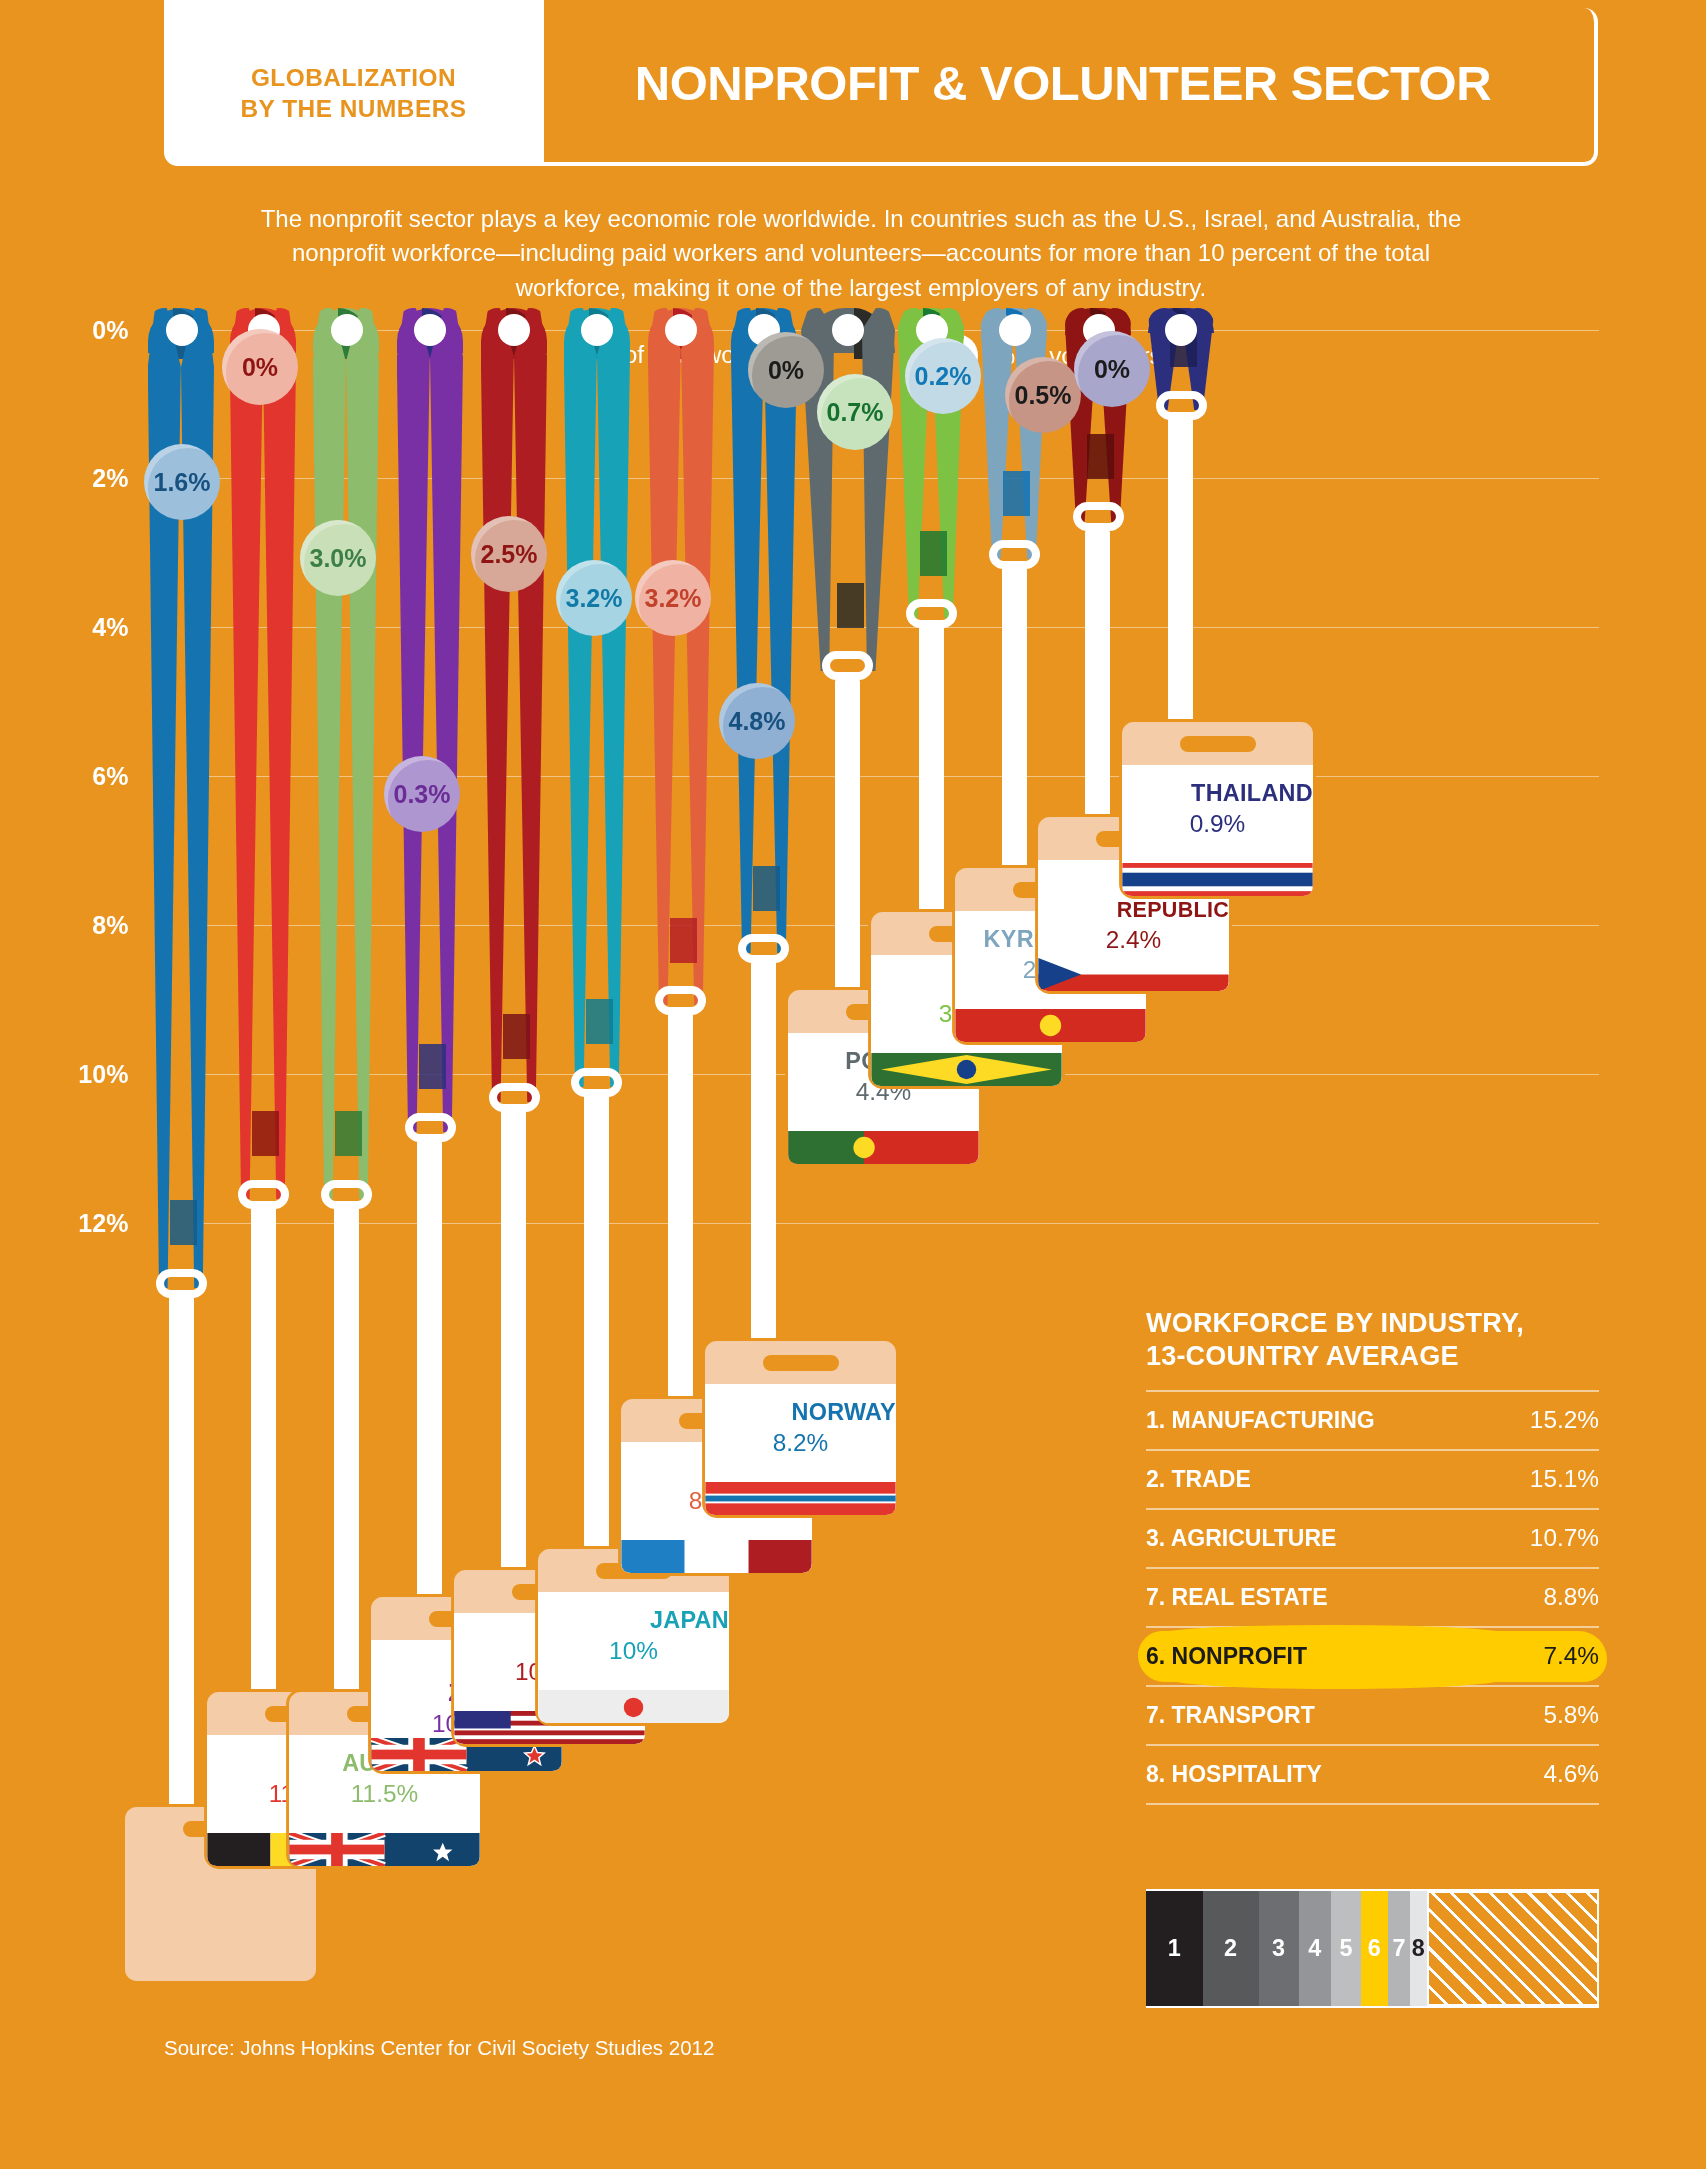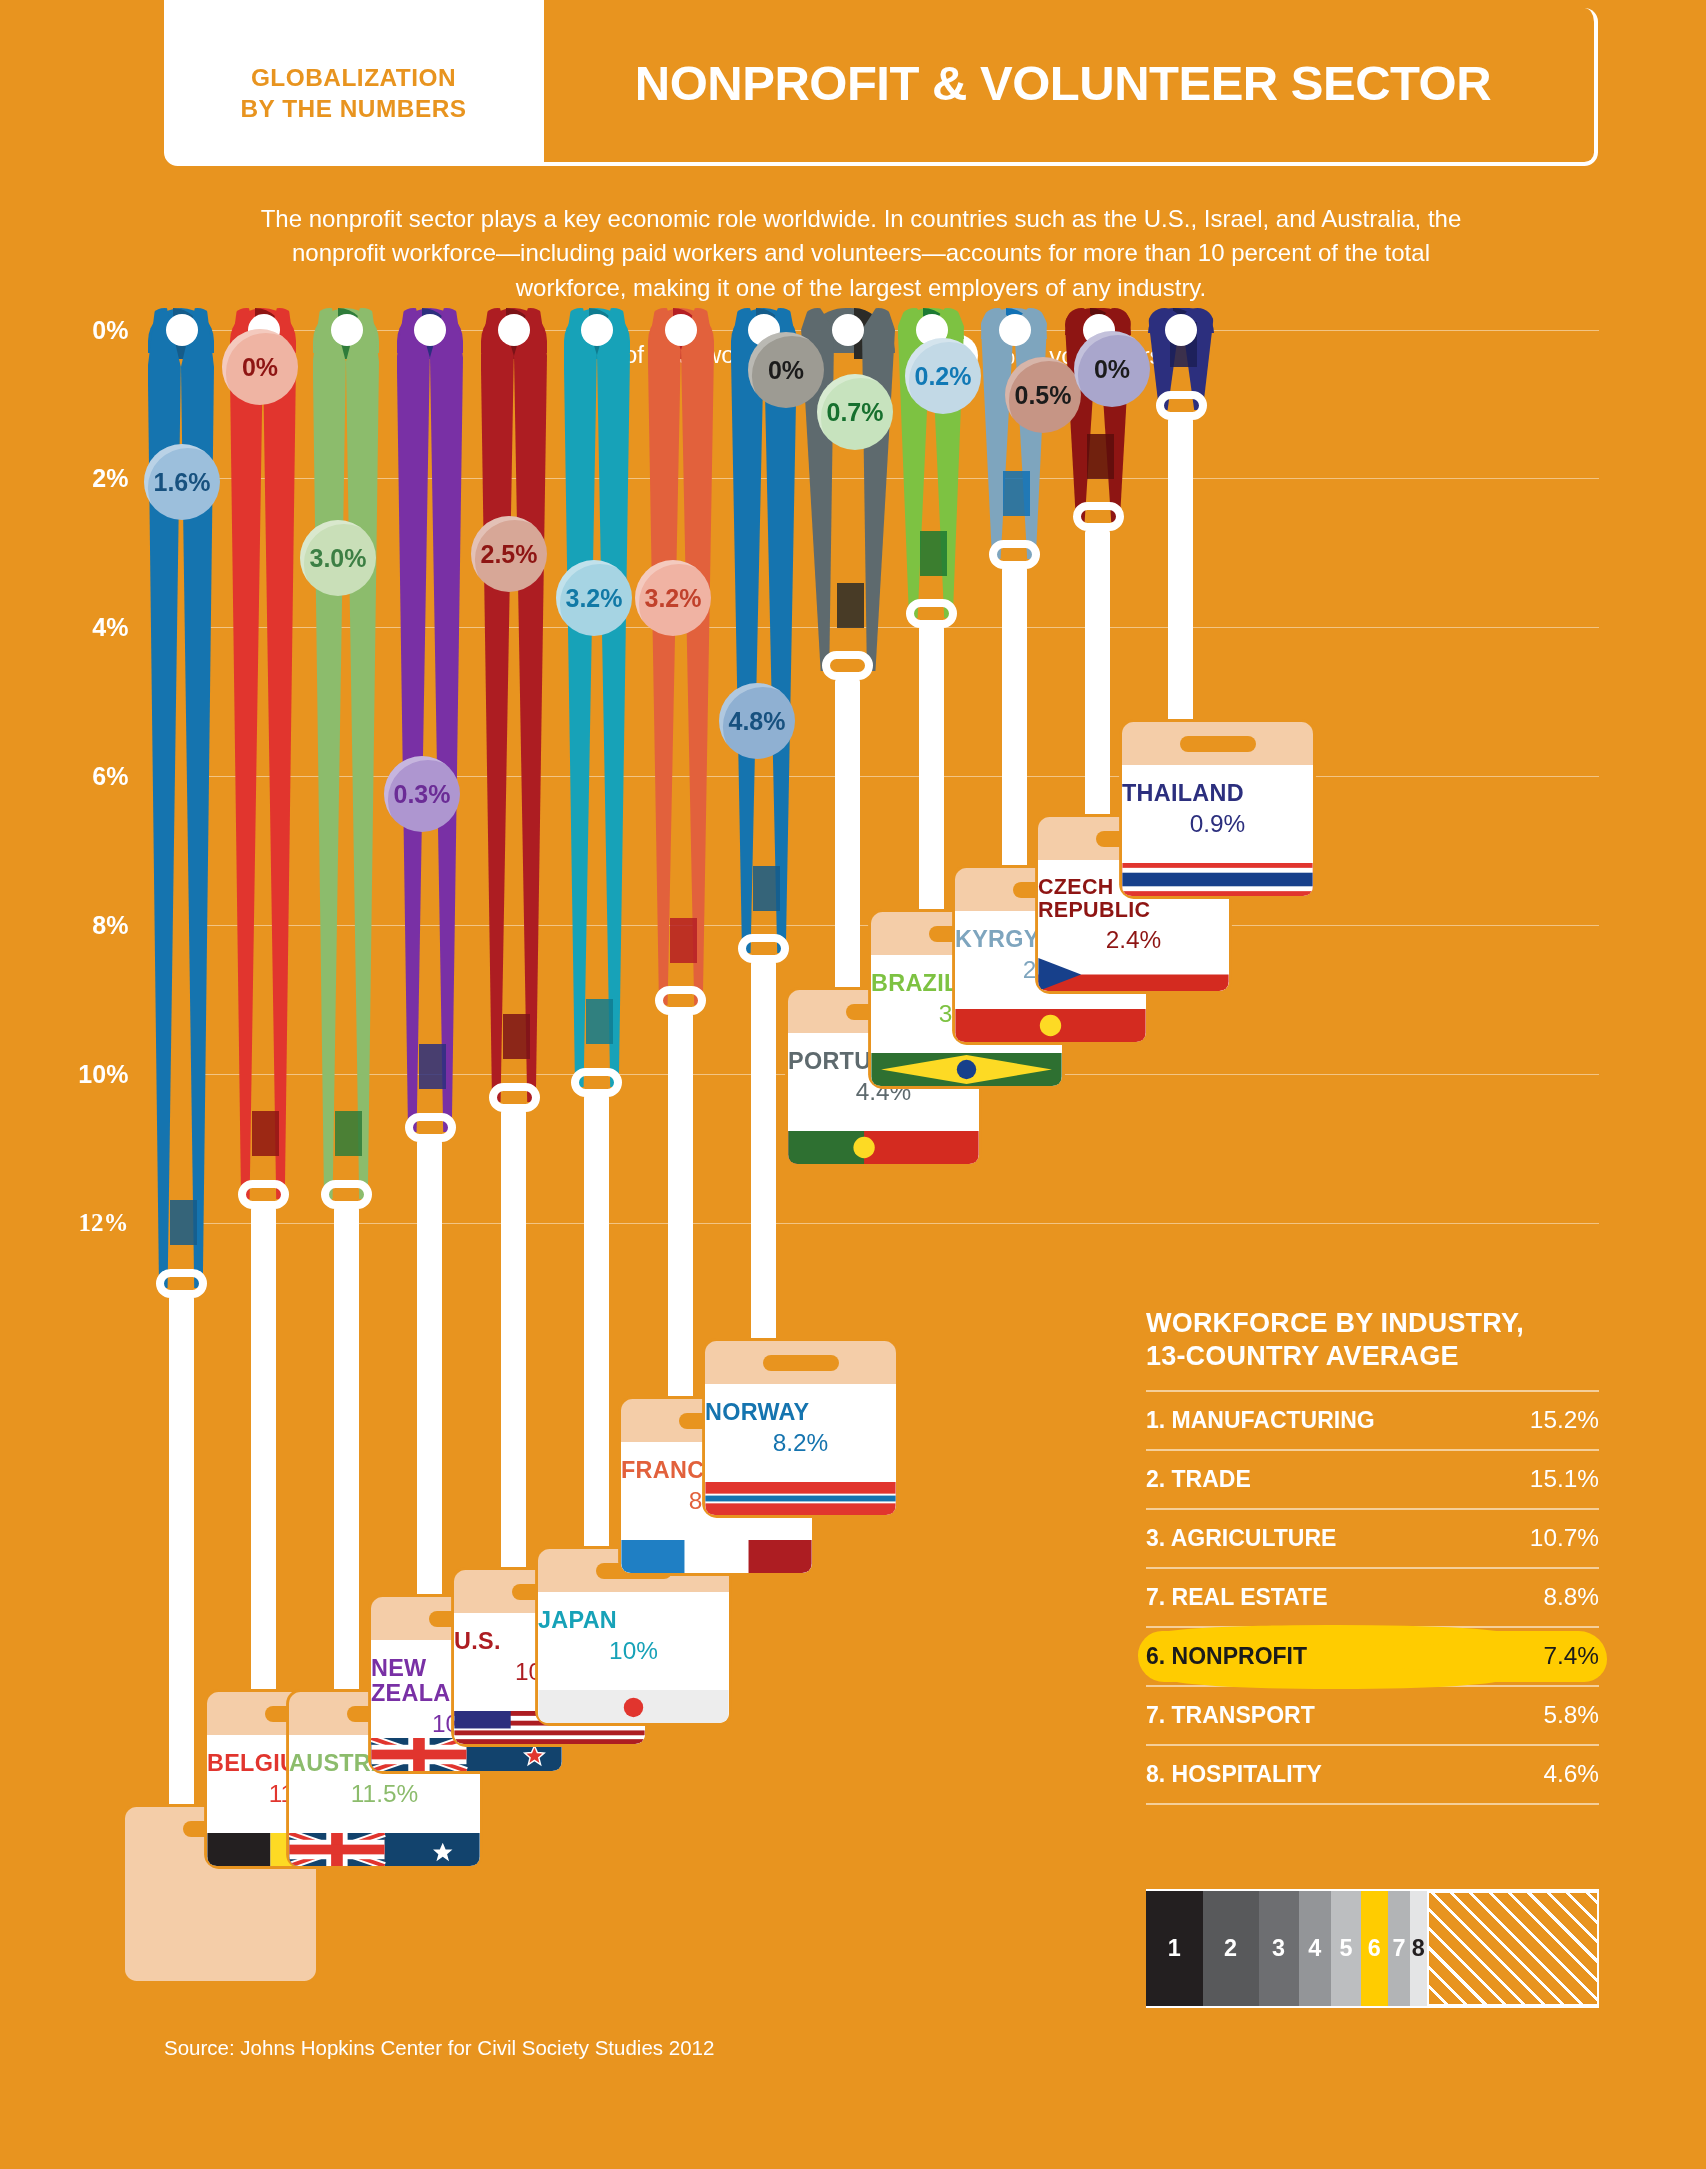--- a/index.html
+++ b/index.html
@@ -91,21 +91,21 @@
   }
   .badge-slot{
     position:absolute; left:50%; transform:translateX(-50%); top:13.7px;
     width:76px; height:16.6px; background:#E8941F; border-radius:8.8px;
   }
   .badge-inner{
     position:absolute; left:0; top:43px; width:191px; height:131px;
     background:#fff; border-radius:0 0 9.8px 9.8px; overflow:hidden;
   }
   .badge-name{
-    text-align:left; font-size:23.4px; font-weight:bold; letter-spacing:0.3px;
+    text-align:right; font-size:23.4px; font-weight:bold; letter-spacing:0.3px;
     margin-top:15.6px; line-height:1.08;
   }
   .badge-val{ text-align:center; font-size:24.4px; margin-top:3.9px; }
   .flag{ position:absolute; left:0; bottom:0; width:191px; height:33px; overflow:hidden; }
 
   
   #industry{ position:absolute; left:1146px; top:1307px; width:453px; }
   #ind-title{ color:#fff; font-size:27px; font-weight:bold; line-height:1.24; letter-spacing:0.2px; }
   .ind-sep{ height:2px; background:rgba(255,255,255,.55); margin-top:15.6px; }
   .ind-row{
@@ -178,21 +178,21 @@
     <div class="axis-lbl" style="top: 478px;">2%</div>
     <div class="gridline" style="top: 627px;"></div>
     <div class="axis-lbl" style="top: 627px;">4%</div>
     <div class="gridline" style="top: 776px;"></div>
     <div class="axis-lbl" style="top: 776px;">6%</div>
     <div class="gridline" style="top: 925px;"></div>
     <div class="axis-lbl" style="top: 925px;">8%</div>
     <div class="gridline" style="top: 1074px;"></div>
     <div class="axis-lbl" style="top: 1074px;">10%</div>
     <div class="gridline" style="top: 1223px;"></div>
-    <div class="axis-lbl" style="top: 1223px; font-family: Liberation Serif, serif;">12%</div>
+    <div class="axis-lbl" style="top: 1223px;">12%</div>
     <div class="lanyard" style="left: 138px; top: 308px; width: 86px; height: 998px;">
       <div style="position: absolute; left: 9.8px; top: 0px; width: 66px; height: 45px; background: rgb(21, 116, 175); border-radius: 33px 33px 0px 0px;"></div>
       <div style="position: absolute; left: 35px; top: 0px; width: 29px; height: 51px; background: rgb(21, 92, 138); border-radius: 0px 33px 0px 0px;"></div>
       <div class="rib l" style="left: 9.8px; width: 33px; height: 980px; background: rgb(21, 116, 175); clip-path: polygon(0% 6%, 22% 0%, 58% 0%, 100% 6%, 60% 100%, 34% 100%);"></div>
       <div class="rib r" style="left: 43px; width: 33px; height: 980px; background: rgb(21, 116, 175); clip-path: polygon(0% 6%, 42% 0%, 78% 0%, 100% 6%, 66% 100%, 40% 100%);"></div>
       <div style="position: absolute; left: 32px; top: 892px; width: 27px; height: 45px; background: rgb(21, 92, 138); opacity: 0.85;"></div>
     </div>
     <div class="whitedot" style="left: 166px; top: 314px;"></div>
     <div class="clip-ring" style="left: 156px; top: 1269px;"></div>
     <div class="clip" style="left: 169px; top: 1296px; height: 519px;"></div>

